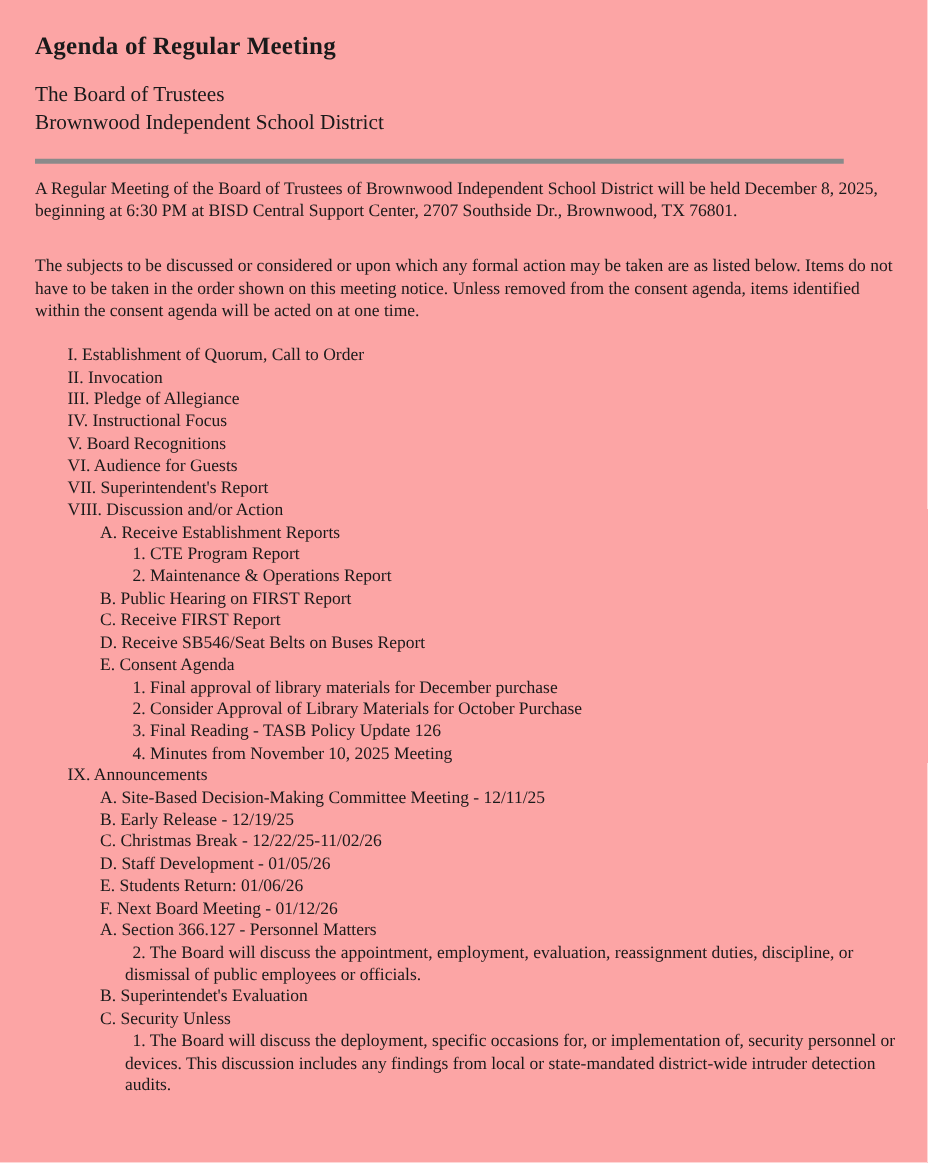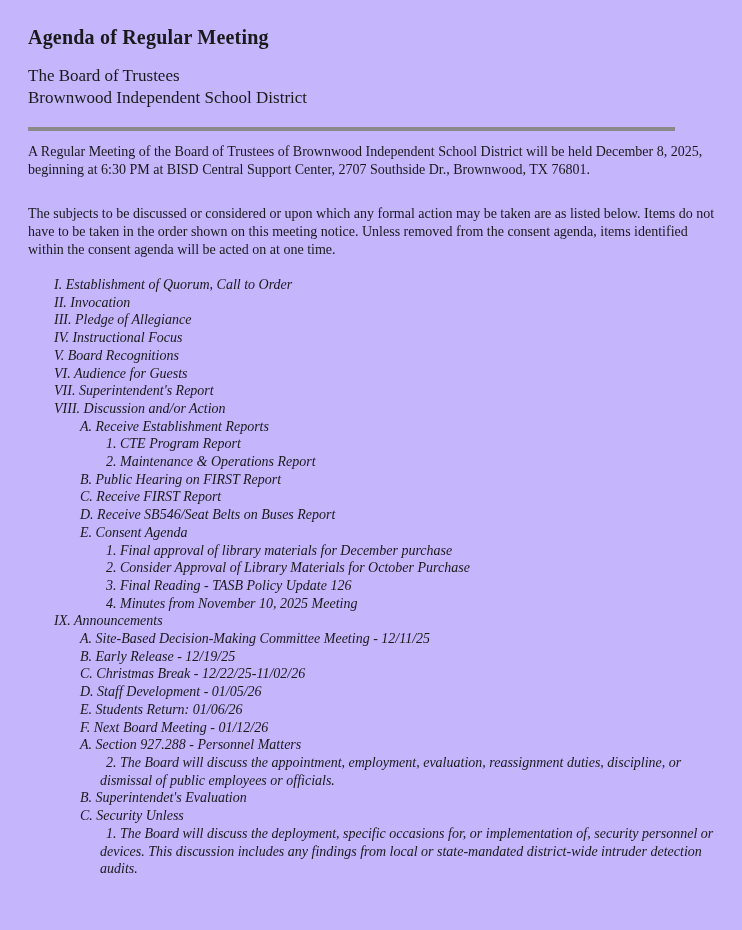--- a/index.html
+++ b/index.html
@@ -6,21 +6,21 @@
     margin: 0;
     padding: 0;
     background: #ffffff;
   }
   .page {
     position: relative;
     width: 742px;
     height: 930px;
     box-sizing: border-box;
     padding: 0 18px 0 28px;
-    background: #c4b5fd;
+    background: #fca5a5;
     overflow: hidden;
     font-family: "Liberation Serif", "DejaVu Serif", serif;
     color: #1a1a1a;
   }
   .doc-title {
     margin: 26px 0 0 0;
     font-size: 20px;
     line-height: 22px;
     font-weight: bold;
     letter-spacing: 0.2px;
@@ -42,21 +42,20 @@
     line-height: 18px;
     margin: 0;
     width: 696px;
   }
   .intro { margin-top: 12px; }
   .notice { margin-top: 26px; }
   .agenda {
     margin-top: 17px;
     font-size: 14px;
     line-height: 17.7px;
-    font-style: italic;
   }
   .agenda .l1 { padding-left: 26px; }
   .agenda .l2 { padding-left: 52px; }
   .agenda .l3 { padding-left: 78px; }
   .agenda .p3 {
     padding-left: 72px;
     text-indent: 6px;
     width: 628px;
     box-sizing: content-box;
   }
@@ -99,20 +98,20 @@
       <div class="l3">2. Consider Approval of Library Materials for October Purchase</div>
       <div class="l3">3. Final Reading - TASB Policy Update 126</div>
       <div class="l3">4. Minutes from November 10, 2025 Meeting</div>
       <div class="l1">IX. Announcements</div>
       <div class="l2">A. Site-Based Decision-Making Committee Meeting - 12/11/25</div>
       <div class="l2">B. Early Release - 12/19/25</div>
       <div class="l2">C. Christmas Break - 12/22/25-11/02/26</div>
       <div class="l2">D. Staff Development - 01/05/26</div>
       <div class="l2">E. Students Return: 01/06/26</div>
       <div class="l2">F. Next Board Meeting - 01/12/26</div>
-      <div class="l2">A. Section 927.288 - Personnel Matters</div>
+      <div class="l2">A. Section 366.127 - Personnel Matters</div>
       <div class="p3">2. The Board will discuss the appointment, employment, evaluation, reassignment duties, discipline, or dismissal of public employees or officials.</div>
       <div class="l2">B. Superintendet's Evaluation</div>
       <div class="l2">C. Security Unless</div>
       <div class="p3">1. The Board will discuss the deployment, specific occasions for, or implementation of, security personnel or devices. This discussion includes any findings from local or state-mandated district-wide intruder detection audits.</div>
     </div>
 
 </div>
 
 </body></html>

